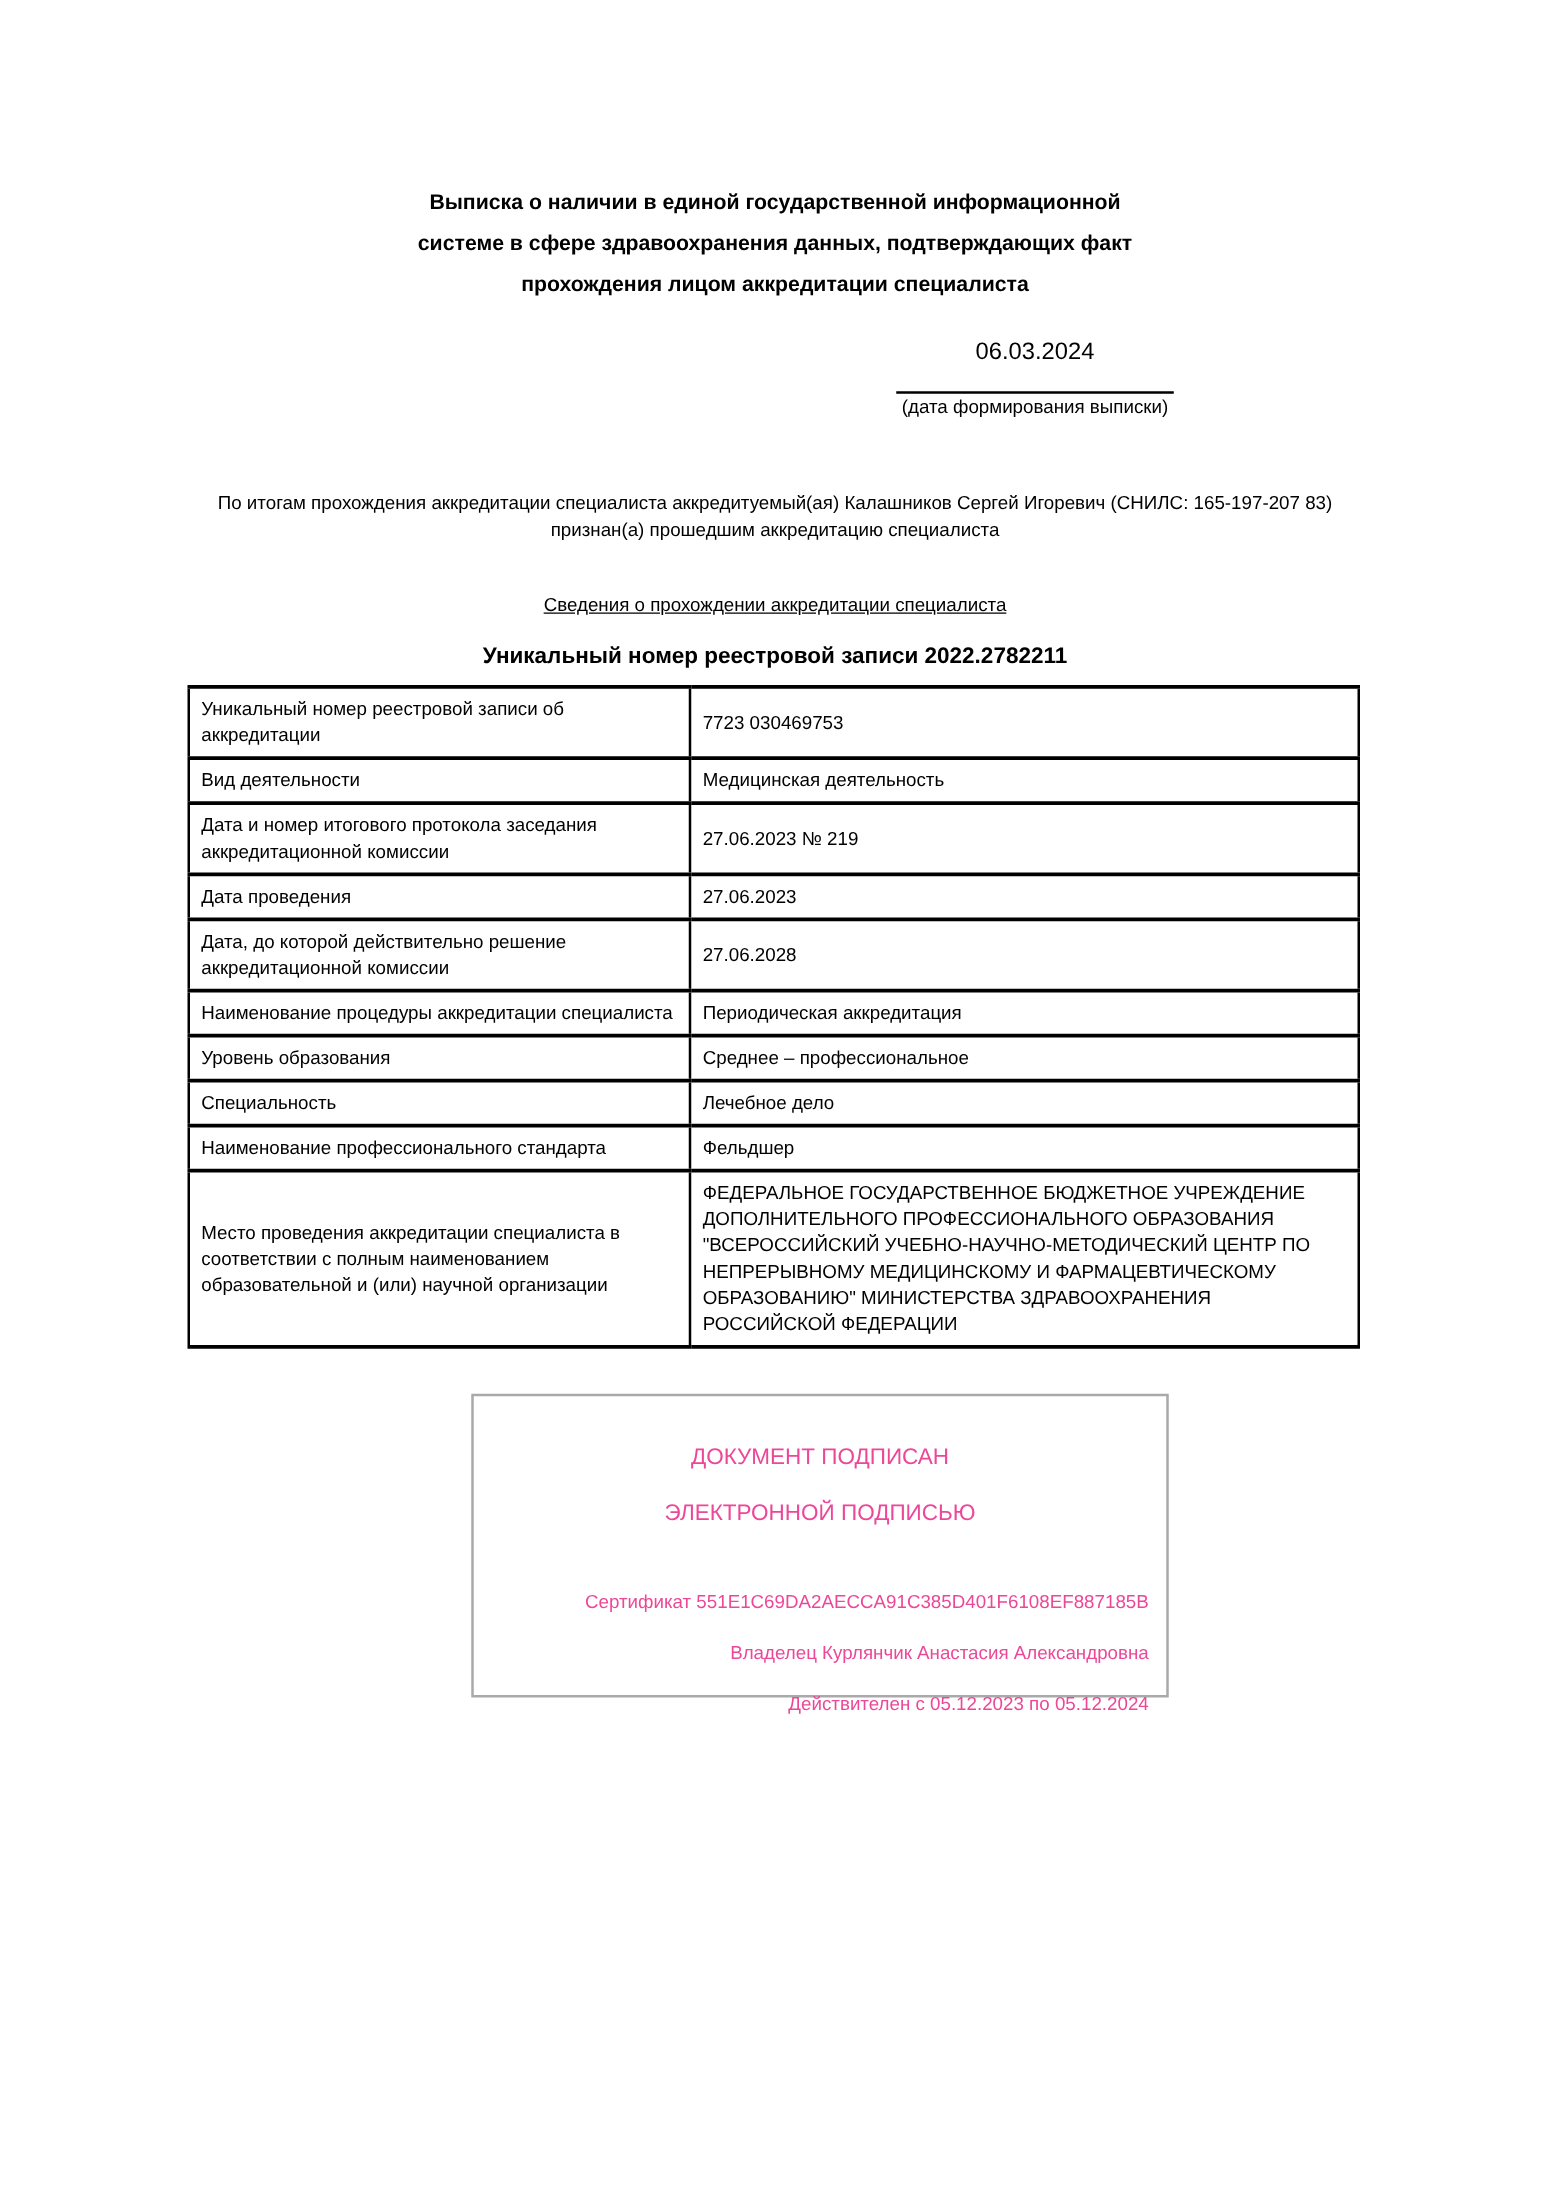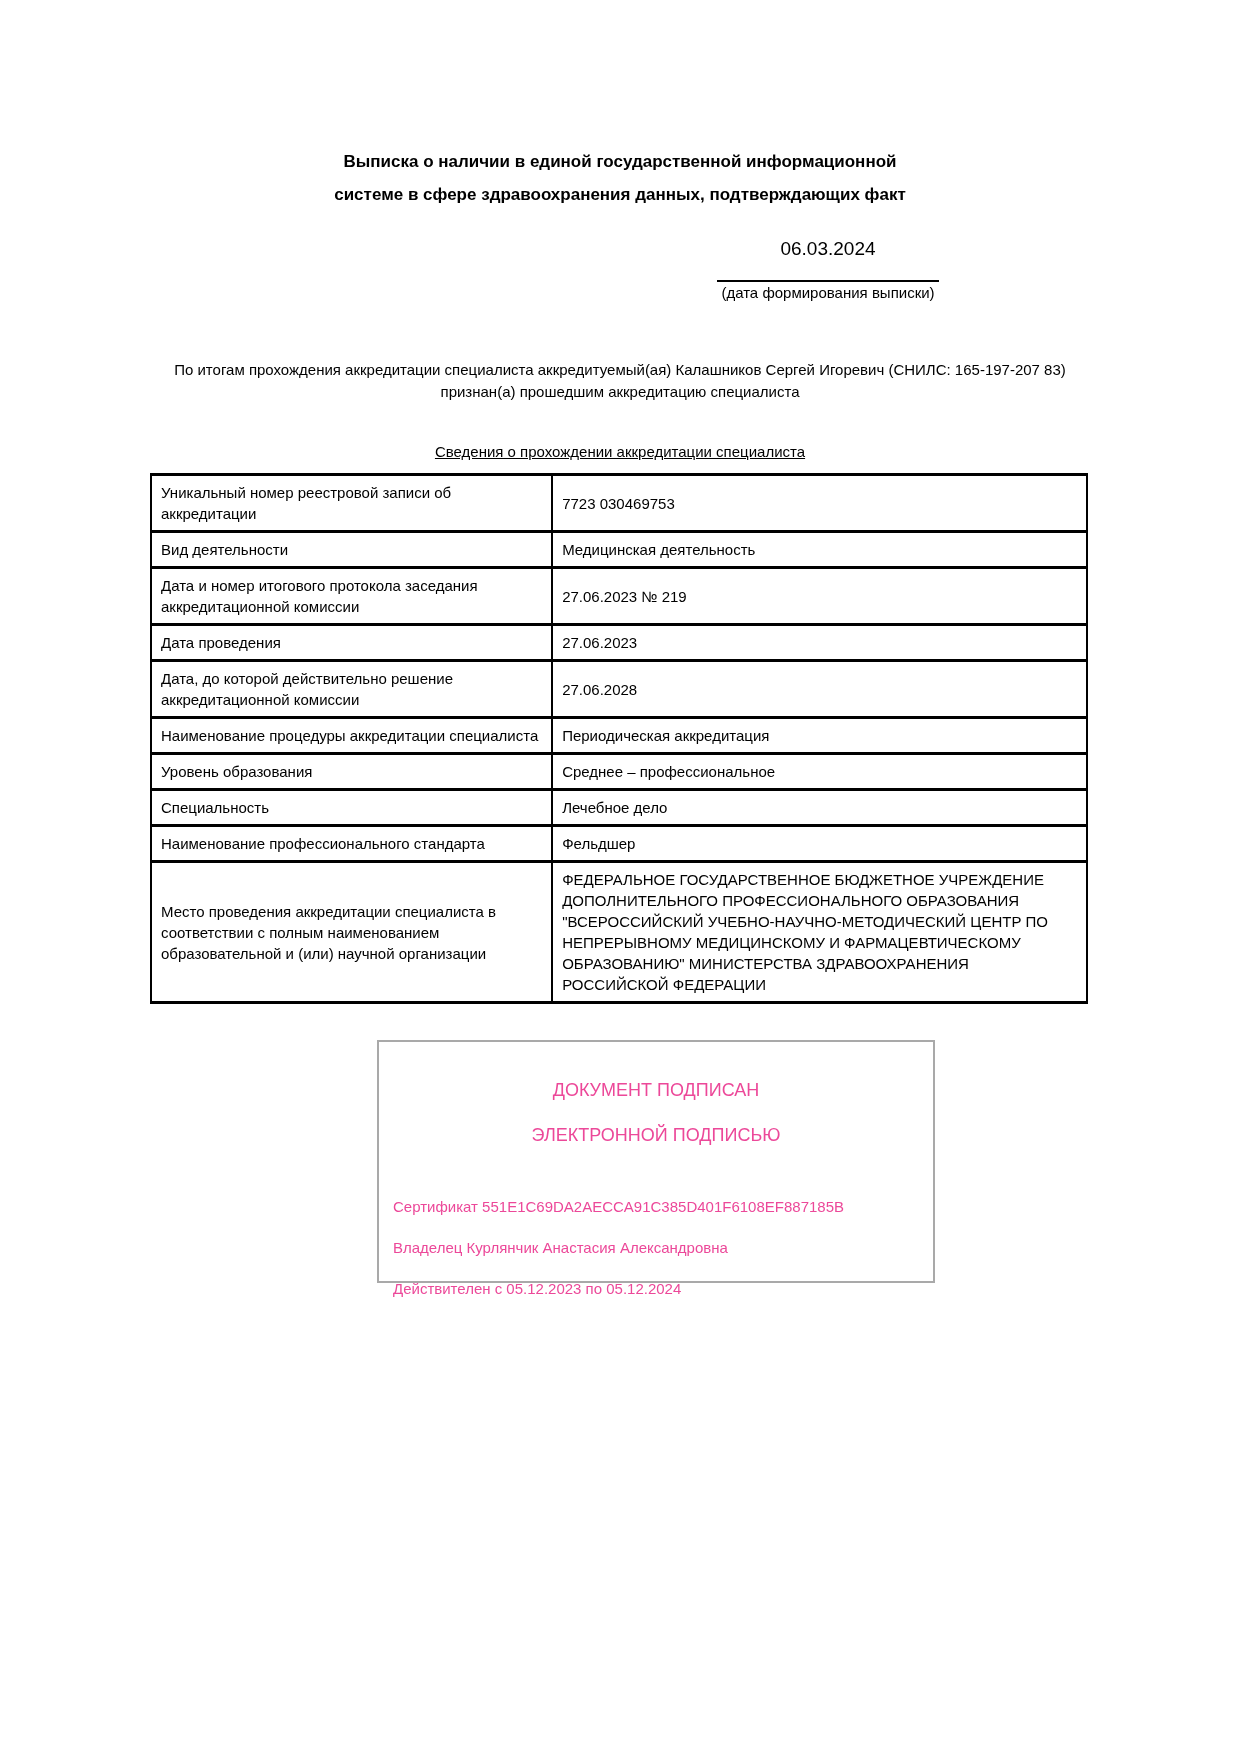--- a/index.html
+++ b/index.html
@@ -93,44 +93,47 @@
   .stamp-title {
     text-align: center;
     font-size: 18px;
     line-height: 45px;
   }
   .stamp-details { margin-top: 40px; }
   .stamp-details div {
     font-size: 15px;
     margin-bottom: 24px;
     white-space: nowrap;
+    text-align: right;
   }
 </style>
 </head>
 <body>
 
 <div class="page">
 
   <div class="doc-title">
     <div>Выписка о наличии в единой государственной информационной</div>
     <div>системе в сфере здравоохранения данных, подтверждающих факт</div>
+    <div>прохождения лицом аккредитации специалиста</div>
   </div>
 
   <div class="date-block">
     <div class="date-underline">06.03.2024</div>
     <div class="date-caption">(дата формирования выписки)</div>
   </div>
 
   <div class="intro">
     <div>По итогам прохождения аккредитации специалиста аккредитуемый(ая) Калашников Сергей Игоревич (СНИЛС: 165-197-207 83)</div>
     <div>признан(а) прошедшим аккредитацию специалиста</div>
   </div>
 
   <div class="section-heading">Сведения о прохождении аккредитации специалиста</div>
 
+  <div class="registry-heading">Уникальный номер реестровой записи 2022.2782211</div>
 
   <table class="acc-table">
     <tbody>
       <tr>
         <td class="cell-label">Уникальный номер реестровой записи об аккредитации</td>
         <td class="cell-value">7723 030469753</td>
       </tr>
       <tr>
         <td class="cell-label">Вид деятельности</td>
         <td class="cell-value">Медицинская деятельность</td>

